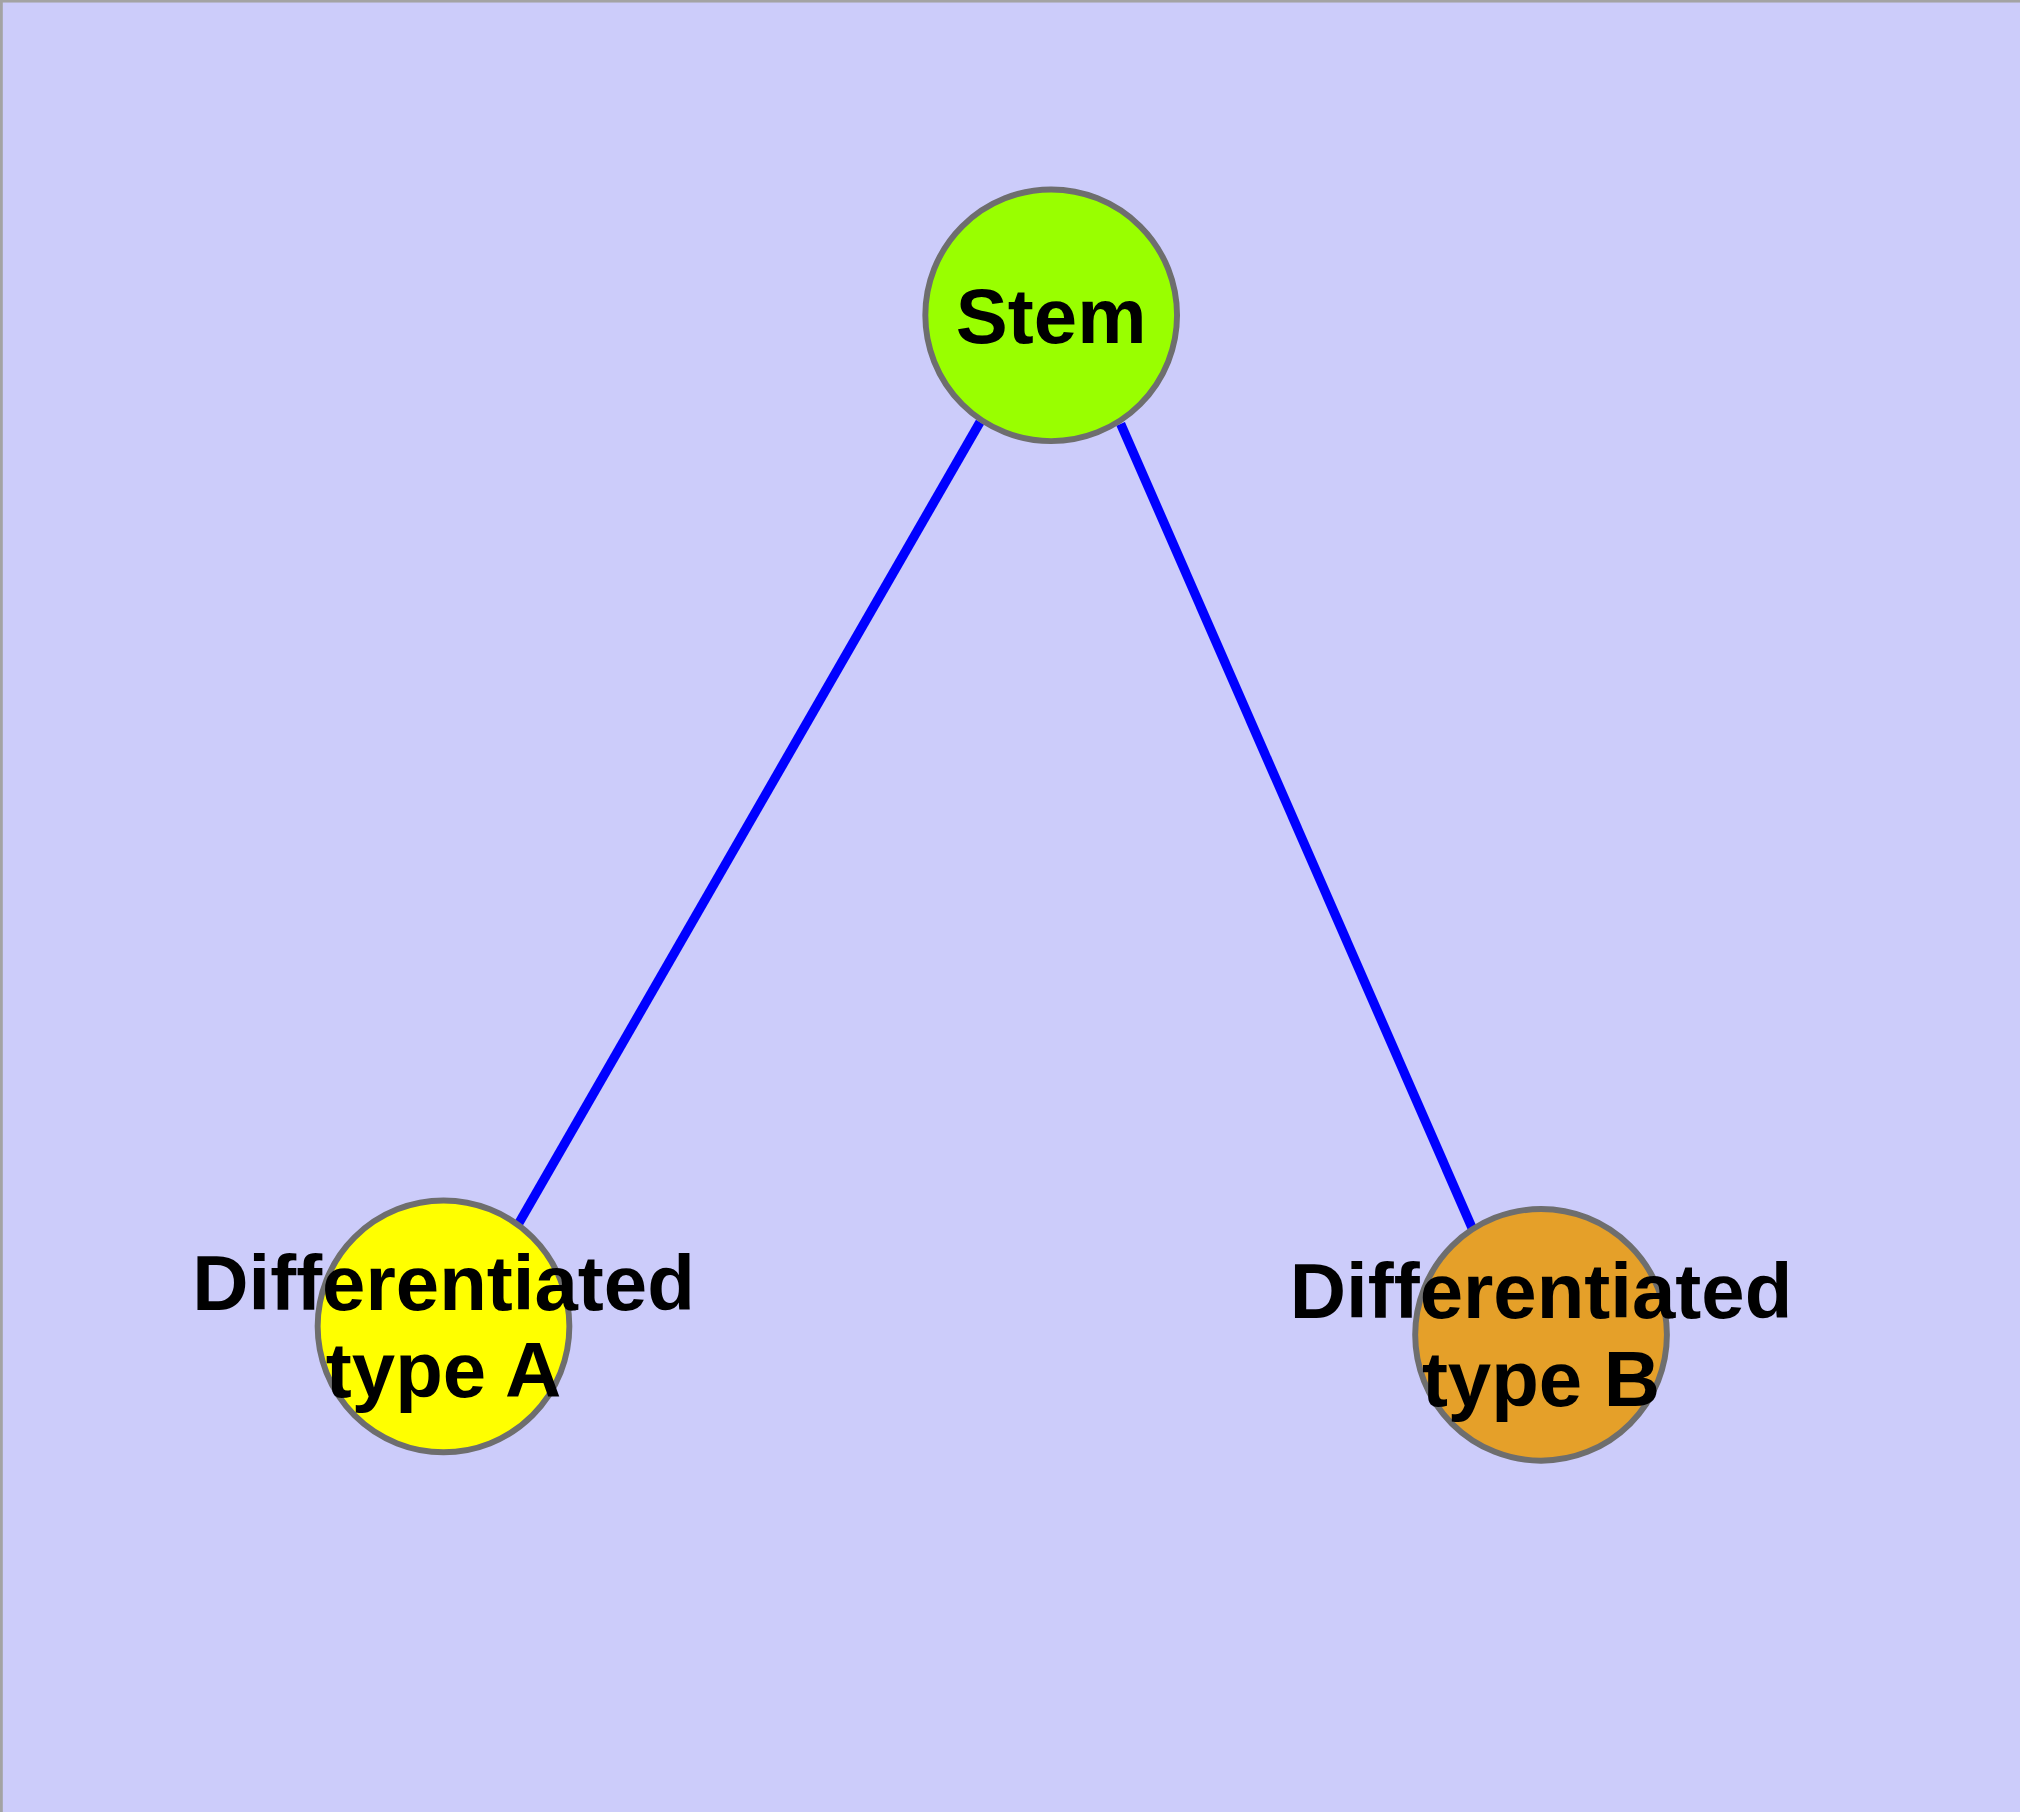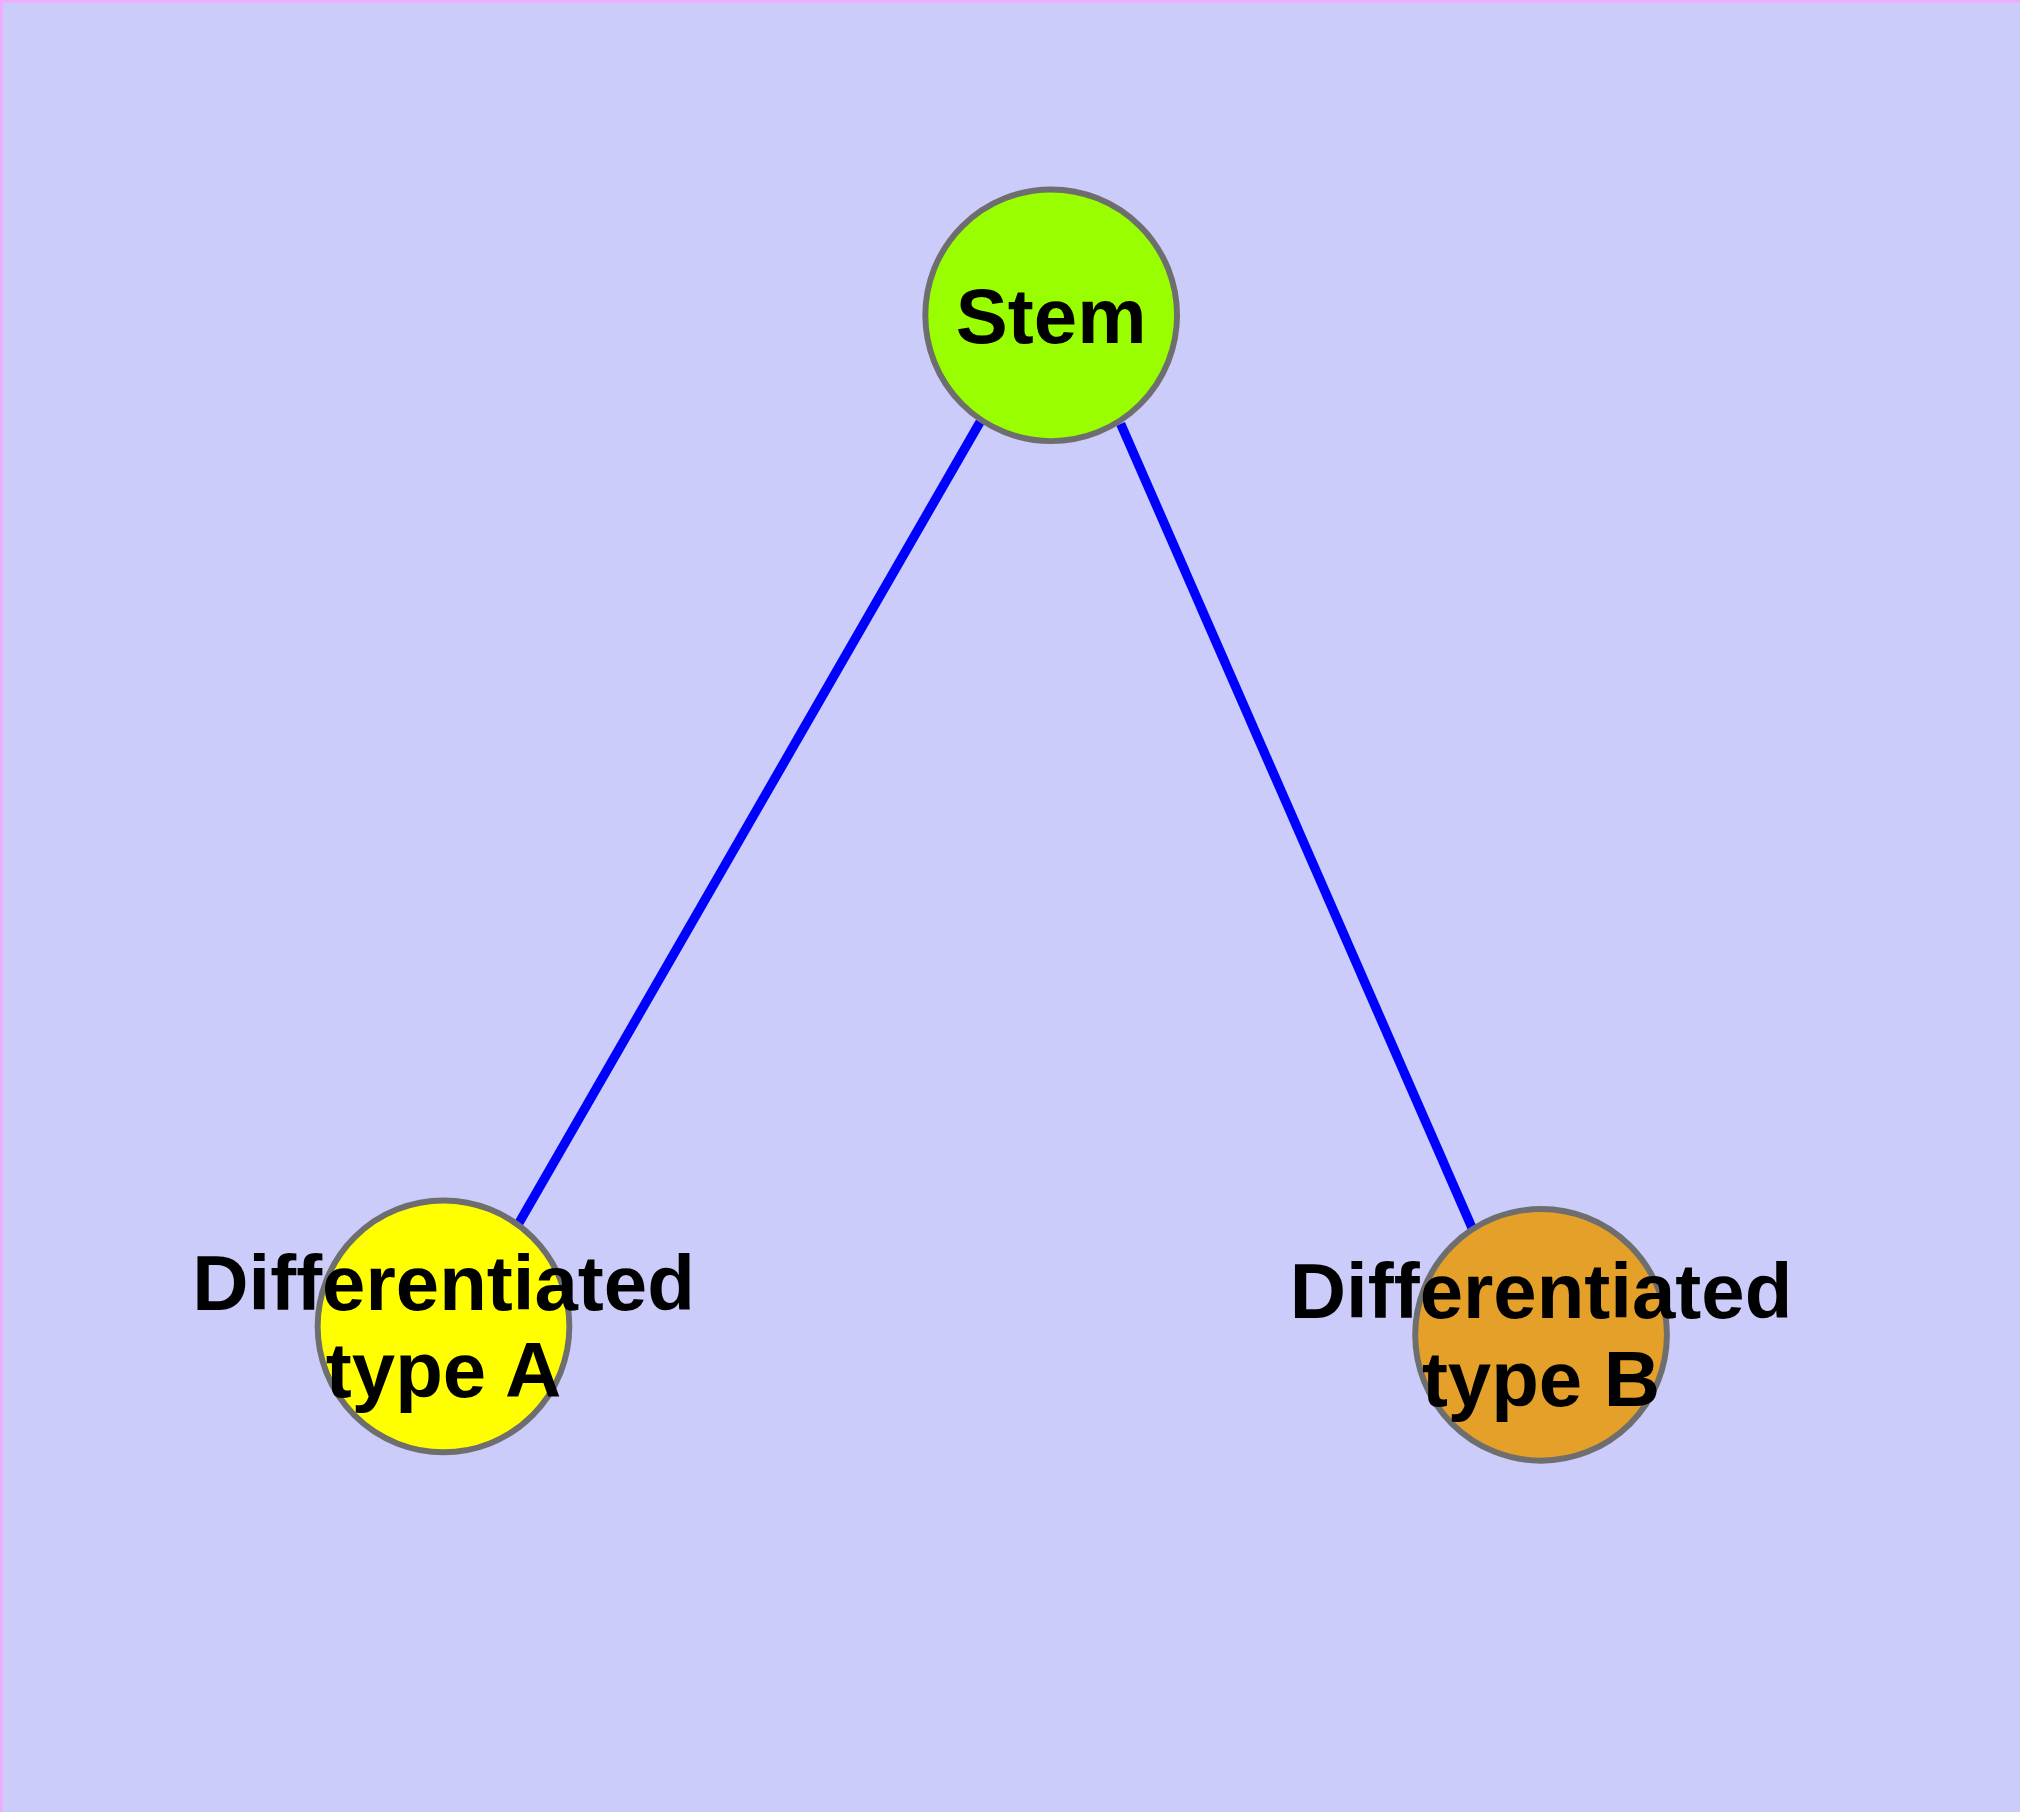--- a/index.html
+++ b/index.html
@@ -4,21 +4,21 @@
 <style>
   html, body {
     margin: 0;
     padding: 0;
     background: #ffffff;
   }
   #canvas {
     position: relative;
     width: 2021px;
     height: 1812px;
-    background: #f0abfc;
+    background: #a3a3a3;
     overflow: hidden;
     font-family: "Liberation Sans", sans-serif;
   }
   #graph-svg {
     position: absolute;
     top: 0;
     left: 0;
     width: 2021px;
     height: 1812px;
     display: block;

